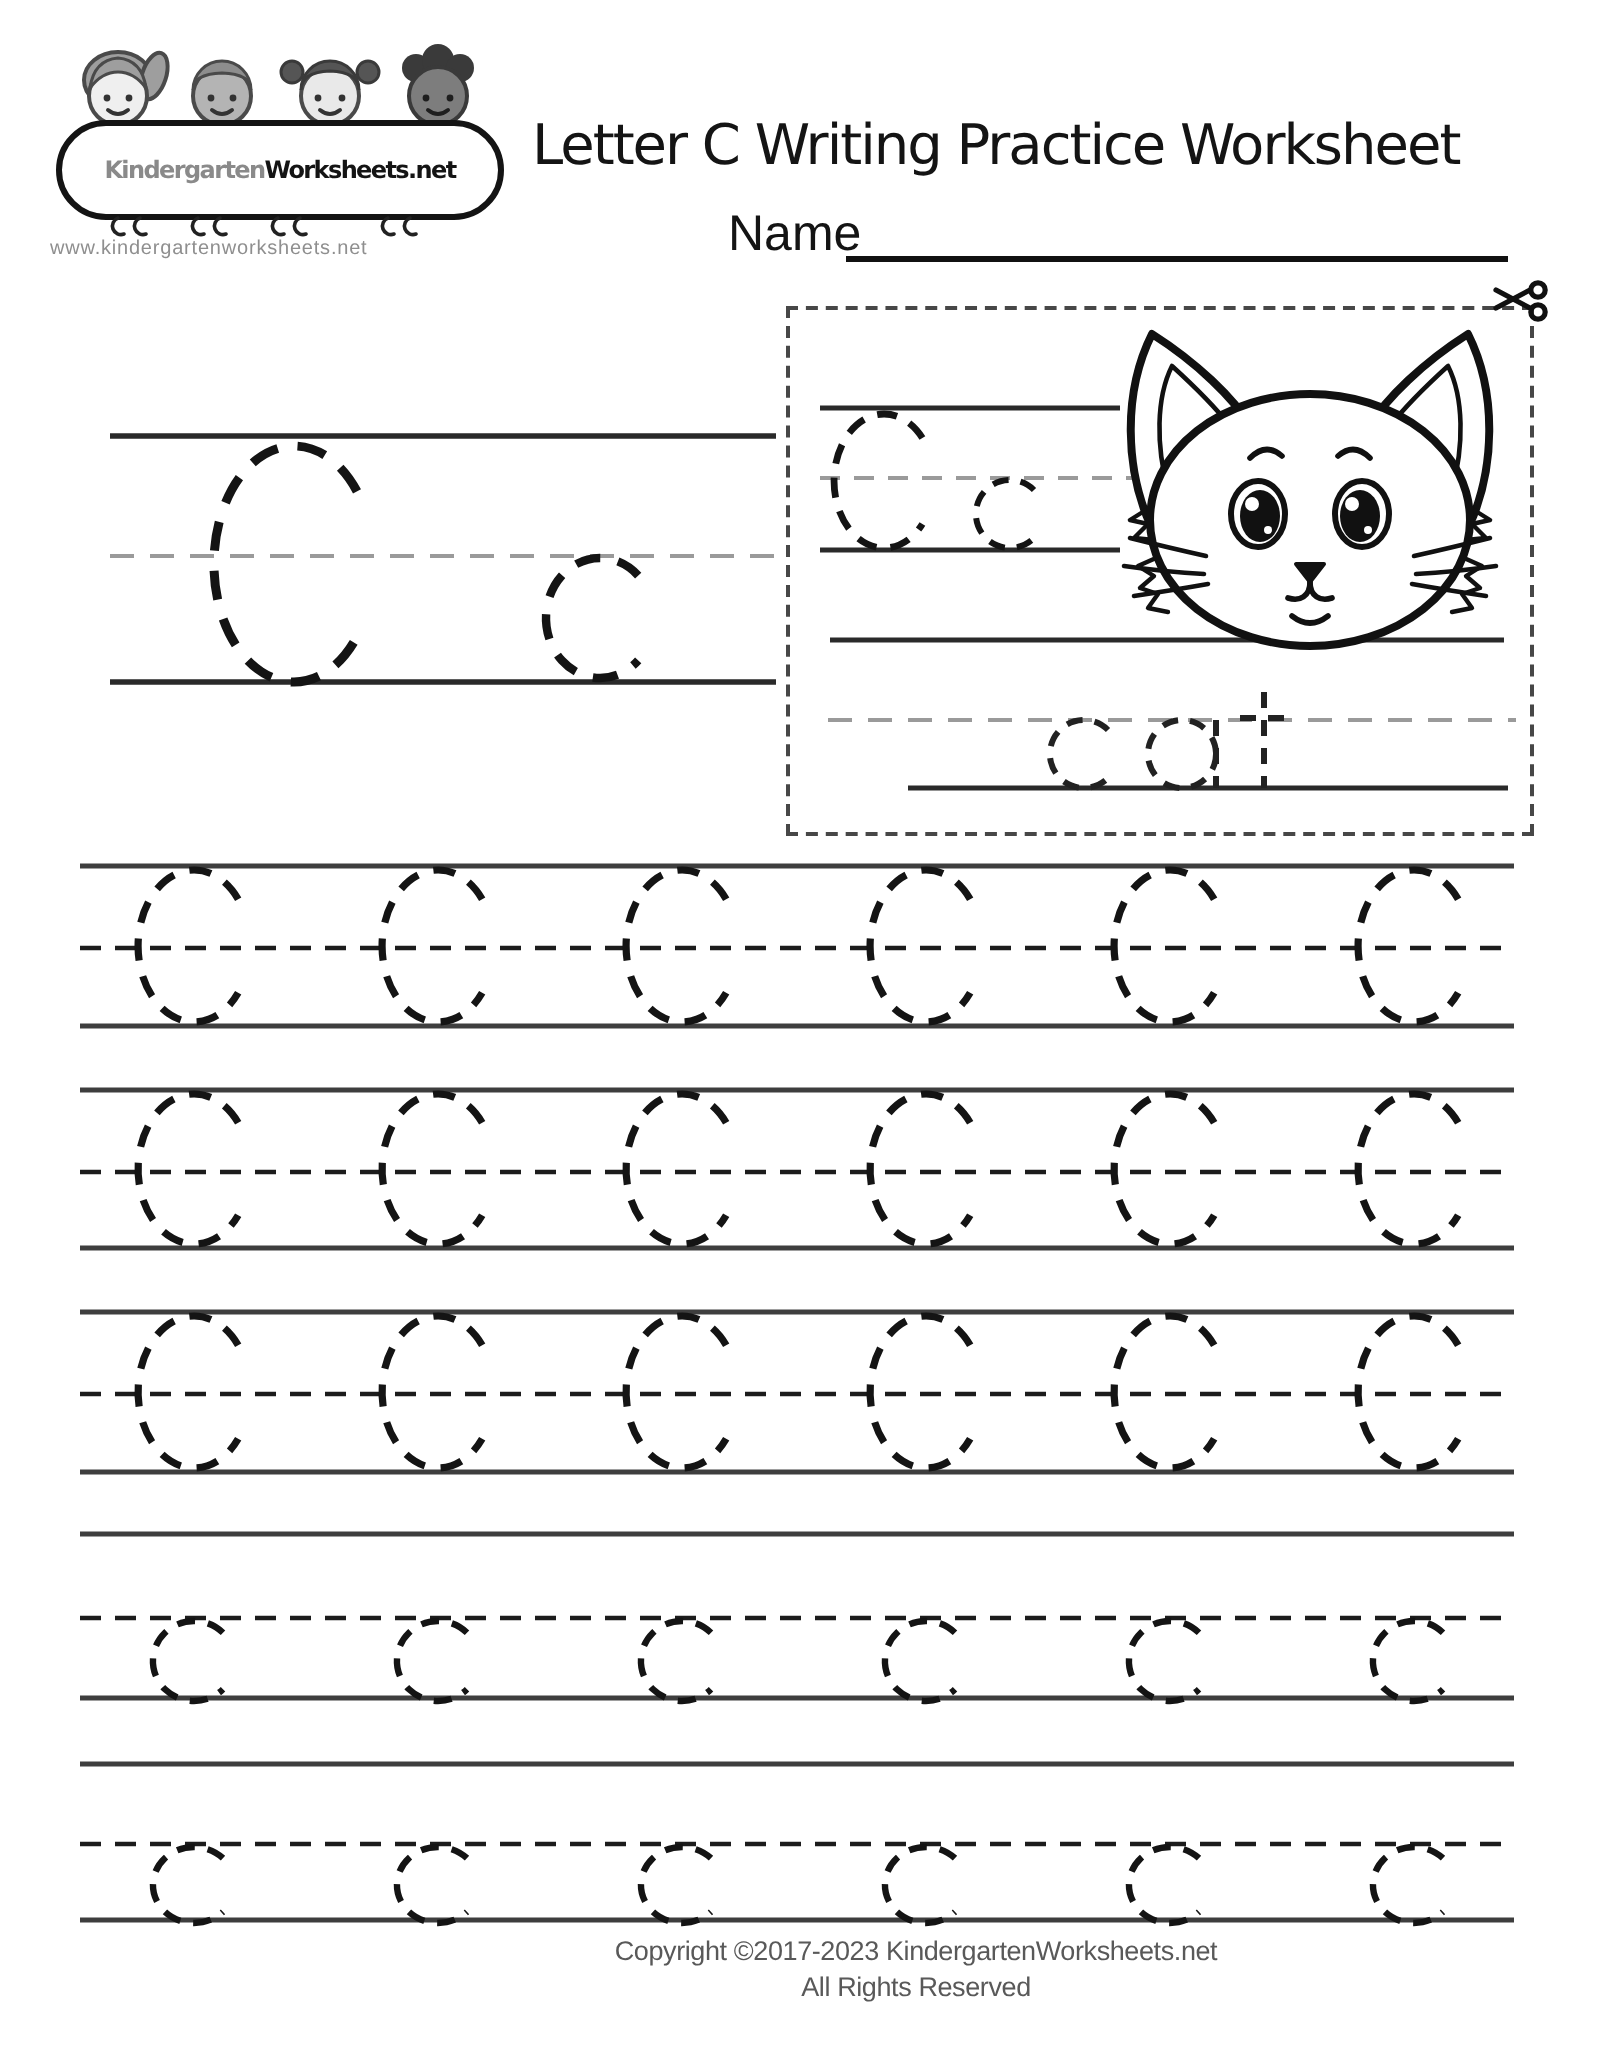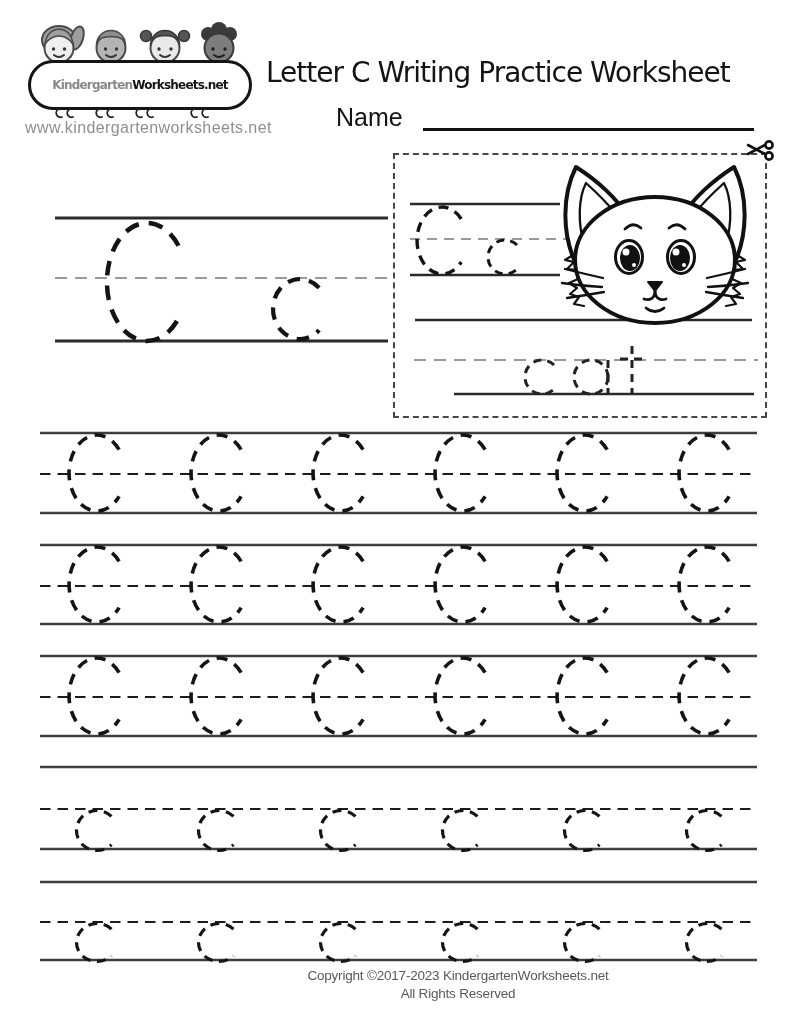--- a/index.html
+++ b/index.html
@@ -13,31 +13,31 @@
   .logo-box{
     left:28px;top:60px;width:224px;height:50px;box-sizing:border-box;
     border:3px solid #141414;border-radius:26px;background:#fff;
     display:flex;align-items:center;justify-content:center;
     font-family:"DejaVu Sans",sans-serif;font-weight:bold;
     font-size:12px;letter-spacing:-0.8px;white-space:nowrap;z-index:3;
   }
   .logo-gray{color:#8a8a8a;}
   .logo-black{color:#141414;text-align:center;}
   .logo-url{
-    left:25px;top:119px;font-size:16px;color:#8f8f8f;letter-spacing:0.4px;z-index:2;text-align:center;
+    left:25px;top:119px;font-size:10px;color:#8f8f8f;letter-spacing:0.4px;z-index:2;text-align:center;
   }
   .kids{left:27px;top:14px;z-index:1;}
   .hands{left:50px;top:107px;z-index:4;}
 
   
   .title{
     left:266px;top:26px;width:510px;font-family:"DejaVu Sans",sans-serif;
     font-size:28px;letter-spacing:-1px;color:#141414;margin-top:30px;
   }
-  .name-label{left:336px;top:103px;font-size:25px;color:#141414;}
+  .name-label{left:364px;top:103px;font-size:25px;color:#141414;}
   .name-line{left:423px;top:128px;width:331px;height:3px;background:#111;}
 
   
   .card{
     left:393px;top:153px;width:374px;height:265px;box-sizing:border-box;
     border:2px dashed #474747;background:#fff;
   }
   .card-art{left:0;top:0;}
   .scissors{left:350px;top:-16px;}
 

